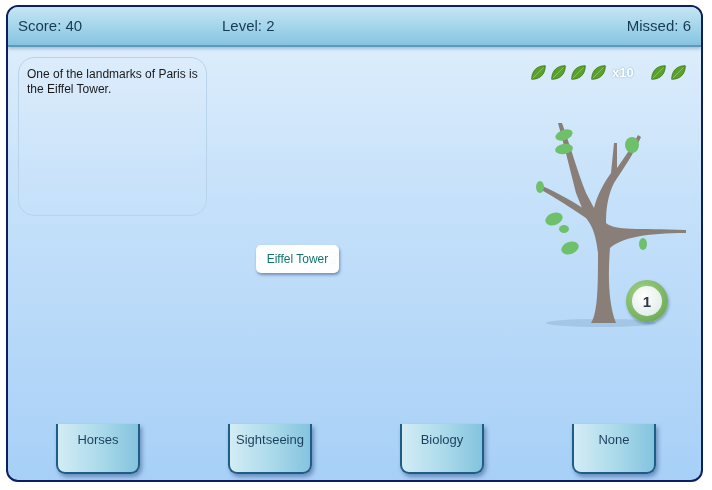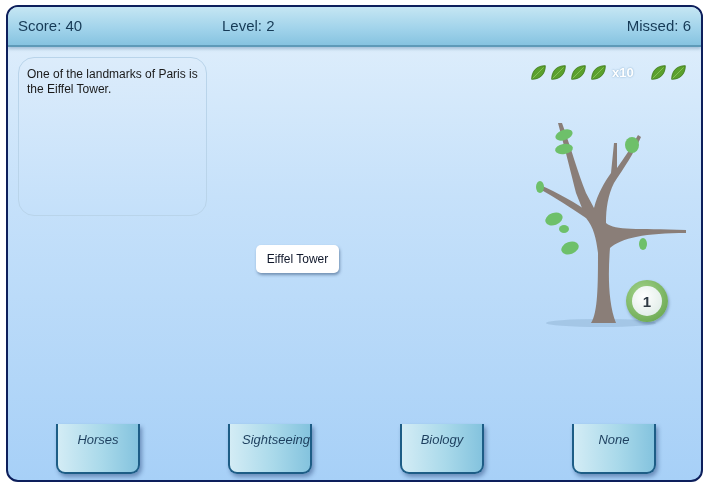--- a/index.html
+++ b/index.html
@@ -35,35 +35,35 @@
   .leaf { width: 17px; height: 17px; margin-right: 3px; }
   .multiplier { color: #ffffff; font-weight: bold; font-size: 13px; margin: 0 16px 0 2px;
                 text-shadow: 0 0 2px #7aa4c4; }
 
   .tree { position: absolute; left: 518px; top: 106px; width: 160px; height: 220px; }
 
   .word-card {
     position: absolute; left: 248px; top: 238px; width: 83px; height: 28px;
     background: #ffffff; border-radius: 5px;
     box-shadow: 1px 2px 3px rgba(40,70,110,0.5);
-    font-size: 12px; color: #0f172a; text-align: center; line-height: 28px;
+    font-size: 12px; color: #0f766e; text-align: center; line-height: 28px;
   }
 
-  .answers { position: absolute; left: 0; right: 0; top: 417px; height: 56px; font-style: italic; }
+  .answers { position: absolute; left: 0; right: 0; top: 417px; height: 56px; }
   .answer-btn {
     position: absolute; top: 0; width: 84px; height: 50px;
     border: 2px solid #1d5d86; border-top: none;
     border-radius: 0 0 9px 9px; box-sizing: border-box;
     background: linear-gradient(to right, #d3ecf5 0%, #a9d9ea 55%, #84c3de 100%);
     box-shadow: 2px 3px 4px rgba(30,60,110,0.45);
     text-align: center; font-size: 13px; color: #1d3f5e; padding-top: 8px;
     cursor: pointer;
   }
   .btn-0 { left: 48px; }
-  .btn-1 { left: 220px; text-align: right; }
+  .btn-1 { left: 220px; }
   .btn-2 { left: 392px; }
   .btn-3 { left: 564px; }
 </style>
 </head>
 <body>
 
 <div class="frame">
 
   <div class="topbar">
     <span class="stat stat-score">Score: 40</span>

